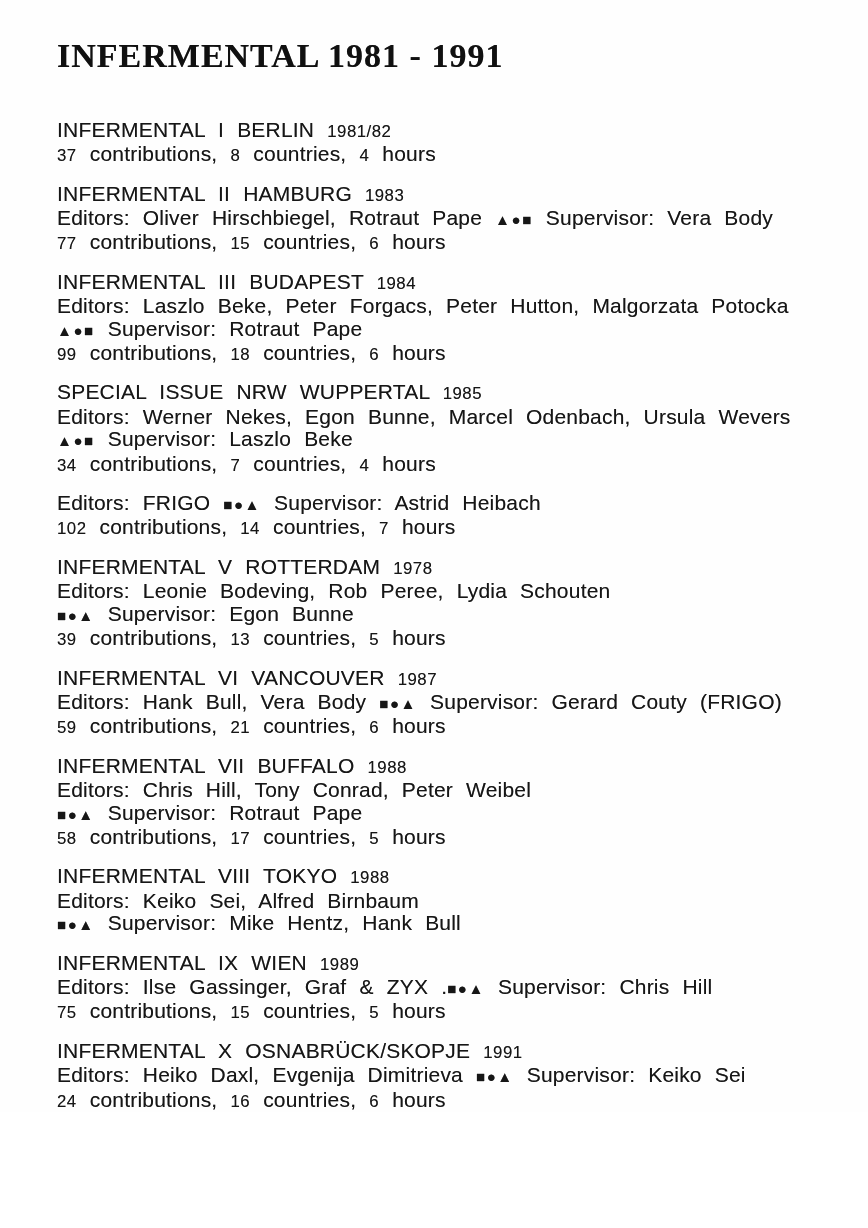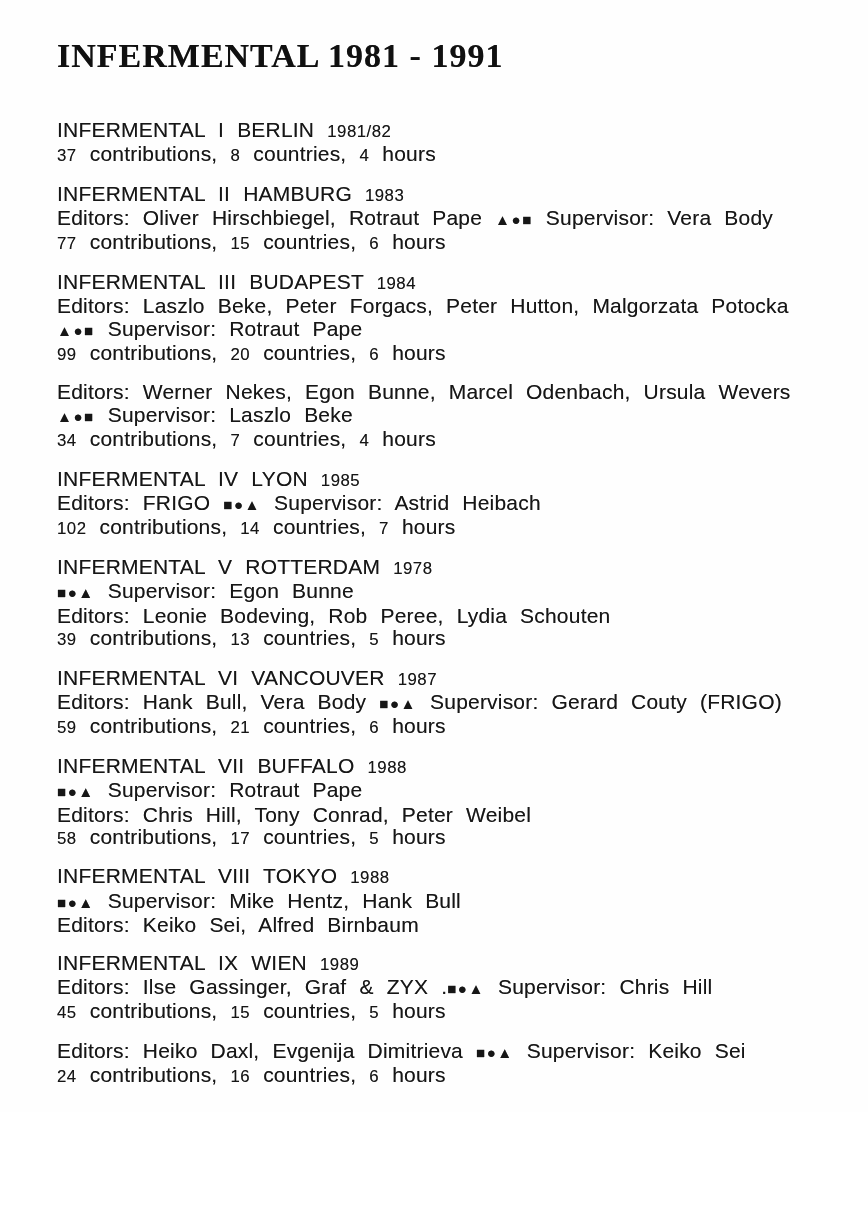--- a/index.html
+++ b/index.html
@@ -84,68 +84,69 @@
     <div class="entry">
       <div class="entry-line">INFERMENTAL II HAMBURG <span class="num">1983</span></div>
       <div class="entry-line">Editors: Oliver Hirschbiegel, Rotraut Pape <span class="sym">▲●■</span> Supervisor: Vera Body</div>
       <div class="entry-line"><span class="num">77</span> contributions, <span class="num">15</span> countries, <span class="num">6</span> hours</div>
     </div>
 
     <div class="entry">
       <div class="entry-line">INFERMENTAL III BUDAPEST <span class="num">1984</span></div>
       <div class="entry-line">Editors: Laszlo Beke, Peter Forgacs, Peter Hutton, Malgorzata Potocka</div>
       <div class="entry-line"><span class="sym">▲●■</span> Supervisor: Rotraut Pape</div>
-      <div class="entry-line"><span class="num">99</span> contributions, <span class="num">20</span> countries, <span class="num">6</span> hours</div>
+      <div class="entry-line"><span class="num">99</span> contributions, <span class="num">18</span> countries, <span class="num">6</span> hours</div>
     </div>
 
     <div class="entry">
+      <div class="entry-line">SPECIAL ISSUE NRW WUPPERTAL <span class="num">1985</span></div>
       <div class="entry-line">Editors: Werner Nekes, Egon Bunne, Marcel Odenbach, Ursula Wevers</div>
       <div class="entry-line"><span class="sym">▲●■</span> Supervisor: Laszlo Beke</div>
       <div class="entry-line"><span class="num">34</span> contributions, <span class="num">7</span> countries, <span class="num">4</span> hours</div>
     </div>
 
     <div class="entry">
-      <div class="entry-line">INFERMENTAL IV LYON <span class="num">1985</span></div>
       <div class="entry-line">Editors: FRIGO <span class="sym">■●▲</span> Supervisor: Astrid Heibach</div>
       <div class="entry-line"><span class="num">102</span> contributions, <span class="num">14</span> countries, <span class="num">7</span> hours</div>
     </div>
 
     <div class="entry">
       <div class="entry-line">INFERMENTAL V ROTTERDAM <span class="num">1978</span></div>
+      <div class="entry-line">Editors: Leonie Bodeving, Rob Peree, Lydia Schouten</div>
       <div class="entry-line"><span class="sym">■●▲</span> Supervisor: Egon Bunne</div>
-      <div class="entry-line">Editors: Leonie Bodeving, Rob Peree, Lydia Schouten</div>
       <div class="entry-line"><span class="num">39</span> contributions, <span class="num">13</span> countries, <span class="num">5</span> hours</div>
     </div>
 
     <div class="entry">
       <div class="entry-line">INFERMENTAL VI VANCOUVER <span class="num">1987</span></div>
       <div class="entry-line">Editors: Hank Bull, Vera Body <span class="sym">■●▲</span> Supervisor: Gerard Couty (FRIGO)</div>
       <div class="entry-line"><span class="num">59</span> contributions, <span class="num">21</span> countries, <span class="num">6</span> hours</div>
     </div>
 
     <div class="entry">
       <div class="entry-line">INFERMENTAL VII BUFFALO <span class="num">1988</span></div>
+      <div class="entry-line">Editors: Chris Hill, Tony Conrad, Peter Weibel</div>
       <div class="entry-line"><span class="sym">■●▲</span> Supervisor: Rotraut Pape</div>
-      <div class="entry-line">Editors: Chris Hill, Tony Conrad, Peter Weibel</div>
       <div class="entry-line"><span class="num">58</span> contributions, <span class="num">17</span> countries, <span class="num">5</span> hours</div>
     </div>
 
     <div class="entry">
       <div class="entry-line">INFERMENTAL VIII TOKYO <span class="num">1988</span></div>
+      <div class="entry-line">Editors: Keiko Sei, Alfred Birnbaum</div>
       <div class="entry-line"><span class="sym">■●▲</span> Supervisor: Mike Hentz, Hank Bull</div>
-      <div class="entry-line">Editors: Keiko Sei, Alfred Birnbaum</div>
     </div>
 
     <div class="entry">
       <div class="entry-line">INFERMENTAL IX WIEN <span class="num">1989</span></div>
       <div class="entry-line">Editors: Ilse Gassinger, Graf &amp; ZYX .<span class="sym">■●▲</span> Supervisor: Chris Hill</div>
-      <div class="entry-line"><span class="num">45</span> contributions, <span class="num">15</span> countries, <span class="num">5</span> hours</div>
+      <div class="entry-line"><span class="num">75</span> contributions, <span class="num">15</span> countries, <span class="num">5</span> hours</div>
     </div>
 
     <div class="entry">
+      <div class="entry-line">INFERMENTAL X OSNABRÜCK/SKOPJE <span class="num">1991</span></div>
       <div class="entry-line">Editors: Heiko Daxl, Evgenija Dimitrieva <span class="sym">■●▲</span> Supervisor: Keiko Sei</div>
       <div class="entry-line"><span class="num">24</span> contributions, <span class="num">16</span> countries, <span class="num">6</span> hours</div>
     </div>
 
     <div class="footer-note">to be continued ... ?</div>
 
   </div>
   <div class="artifact"></div>
 </div>
 

